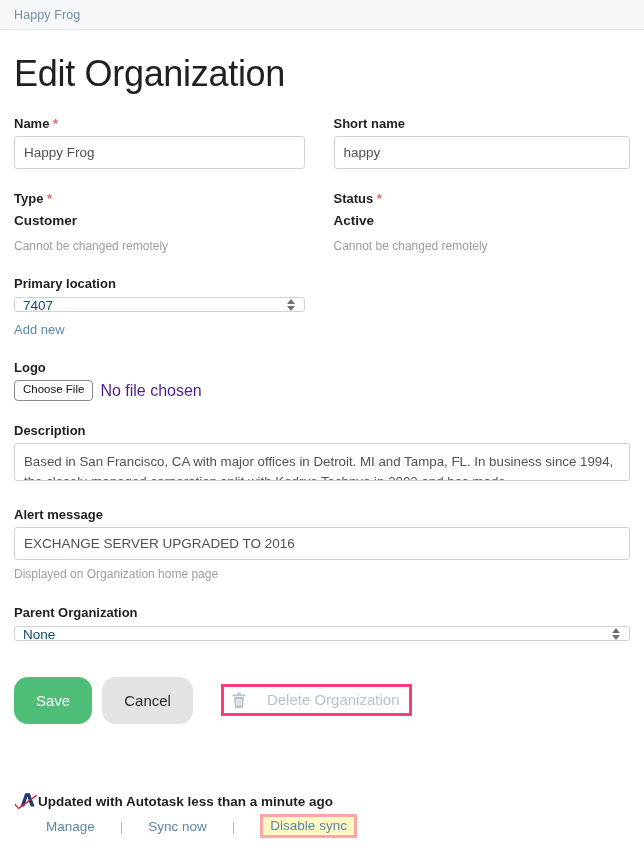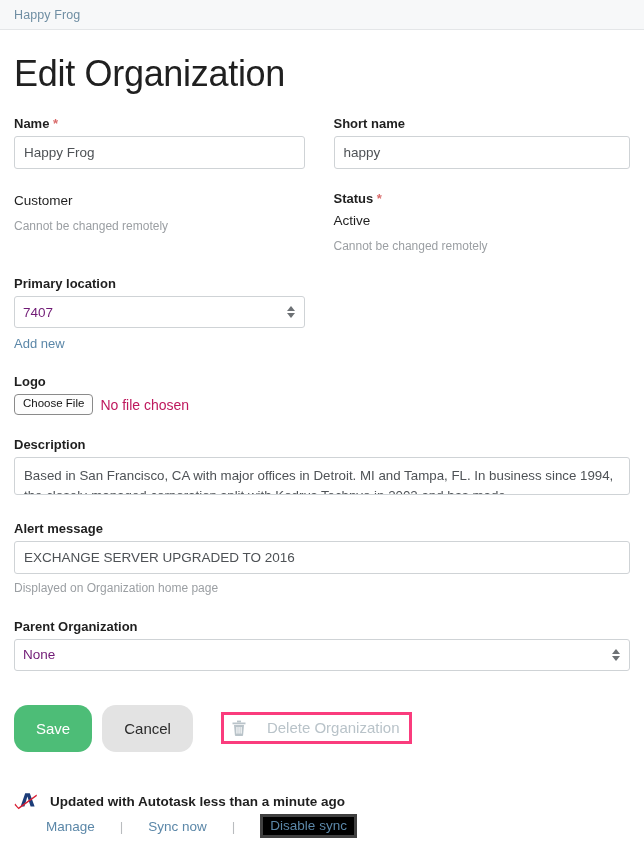--- a/index.html
+++ b/index.html
@@ -78,39 +78,40 @@
     color: #4e5256;
     padding: 0 9px;
     outline: none;
   }
 
   .static-value {
     font-size: 13.5px;
     color: #1f1f1f;
     margin: 0;
     line-height: 1.55;
+    font-weight: bold;
   }
   .hint {
     font-size: 12px;
     color: #9b9fa3;
     margin: 6px 0 0 0;
     line-height: 1.4;
   }
 
   .block { margin-top: 22px; }
 
   select.select-input {
     width: 100%;
-    height: 32px;
+    height: 15px;
     border: 1px solid #cfd3d6;
     border-radius: 3px;
     background: #fff;
     font-family: "Liberation Sans", sans-serif;
     font-size: 13.5px;
-    color: #701a75;
+    color: #0c4a6e;
     padding: 0 8px;
     outline: none;
     -webkit-appearance: none;
     -moz-appearance: none;
     appearance: none;
   }
   .select-wrap { position: relative; }
   .select-wrap .spinner {
     position: absolute;
     right: 10px;
@@ -150,22 +151,22 @@
     font-size: 11.5px;
     color: #111;
     background: #fdfdfd;
     border: 1px solid #8a8a8a;
     border-radius: 4px;
     padding: 2px 8px 3px 8px;
     line-height: 1.2;
     cursor: pointer;
   }
   .no-file {
-    font-size: 14px;
-    color: #be185d;
+    font-size: 16px;
+    color: #4c1d95;
   }
 
   .textarea-input {
     width: 100%;
     height: 38px;
     border: 1px solid #cfd3d6;
     border-radius: 3px;
     background: #fff;
     font-family: "Liberation Sans", sans-serif;
     font-size: 13.3px;
@@ -221,21 +222,21 @@
 
   
   .sync-footer {
     position: absolute;
     left: 14px;
     top: 792px;
   }
   .sync-head {
     display: flex;
     align-items: center;
-    gap: 12px;
+    gap: 0;
   }
   .autotask-logo { display: block; flex: none; }
   .sync-title {
     font-size: 13.5px;
     font-weight: bold;
     color: #1f1f1f;
   }
   .sync-links {
     display: flex;
     align-items: center;
@@ -247,25 +248,25 @@
     font-size: 13.5px;
     color: #5b87a8;
     text-decoration: none;
   }
   .sep {
     color: #b9bcbf;
     font-size: 13.5px;
     padding: 0 10px;
   }
   .disable-highlight {
-    border: 3px solid #404040;
+    border: 3px solid #fca5a5;
     padding: 1px 7px 2px 7px;
     display: inline-flex;
     align-items: flex-end;
-    background: #000000;
+    background: #fef9c3;
   }
 </style>
 </head>
 <body>
 
 <div class="breadcrumb-bar">
   <a href="#" class="breadcrumb-link">Happy Frog</a>
 </div>
 
 <div class="page">
@@ -281,20 +282,24 @@
       <input class="text-input" type="text" value="Happy Frog" style="">
     </div>
     <div class="col right">
       <label class="field-label">Short name</label>
       <input class="text-input" type="text" value="happy" style="">
     </div>
   </div>
 
   <div class="row2">
     <div class="col">
+      <label class="field-label">
+        <span>Type</span>
+        <span class="req">*</span>
+      </label>
       <p class="static-value">Customer</p>
       <p class="hint">Cannot be changed remotely</p>
     </div>
     <div class="col right">
       <label class="field-label">
         <span>Status</span>
         <span class="req">*</span>
       </label>
       <p class="static-value">Active</p>
       <p class="hint">Cannot be changed remotely</p>

